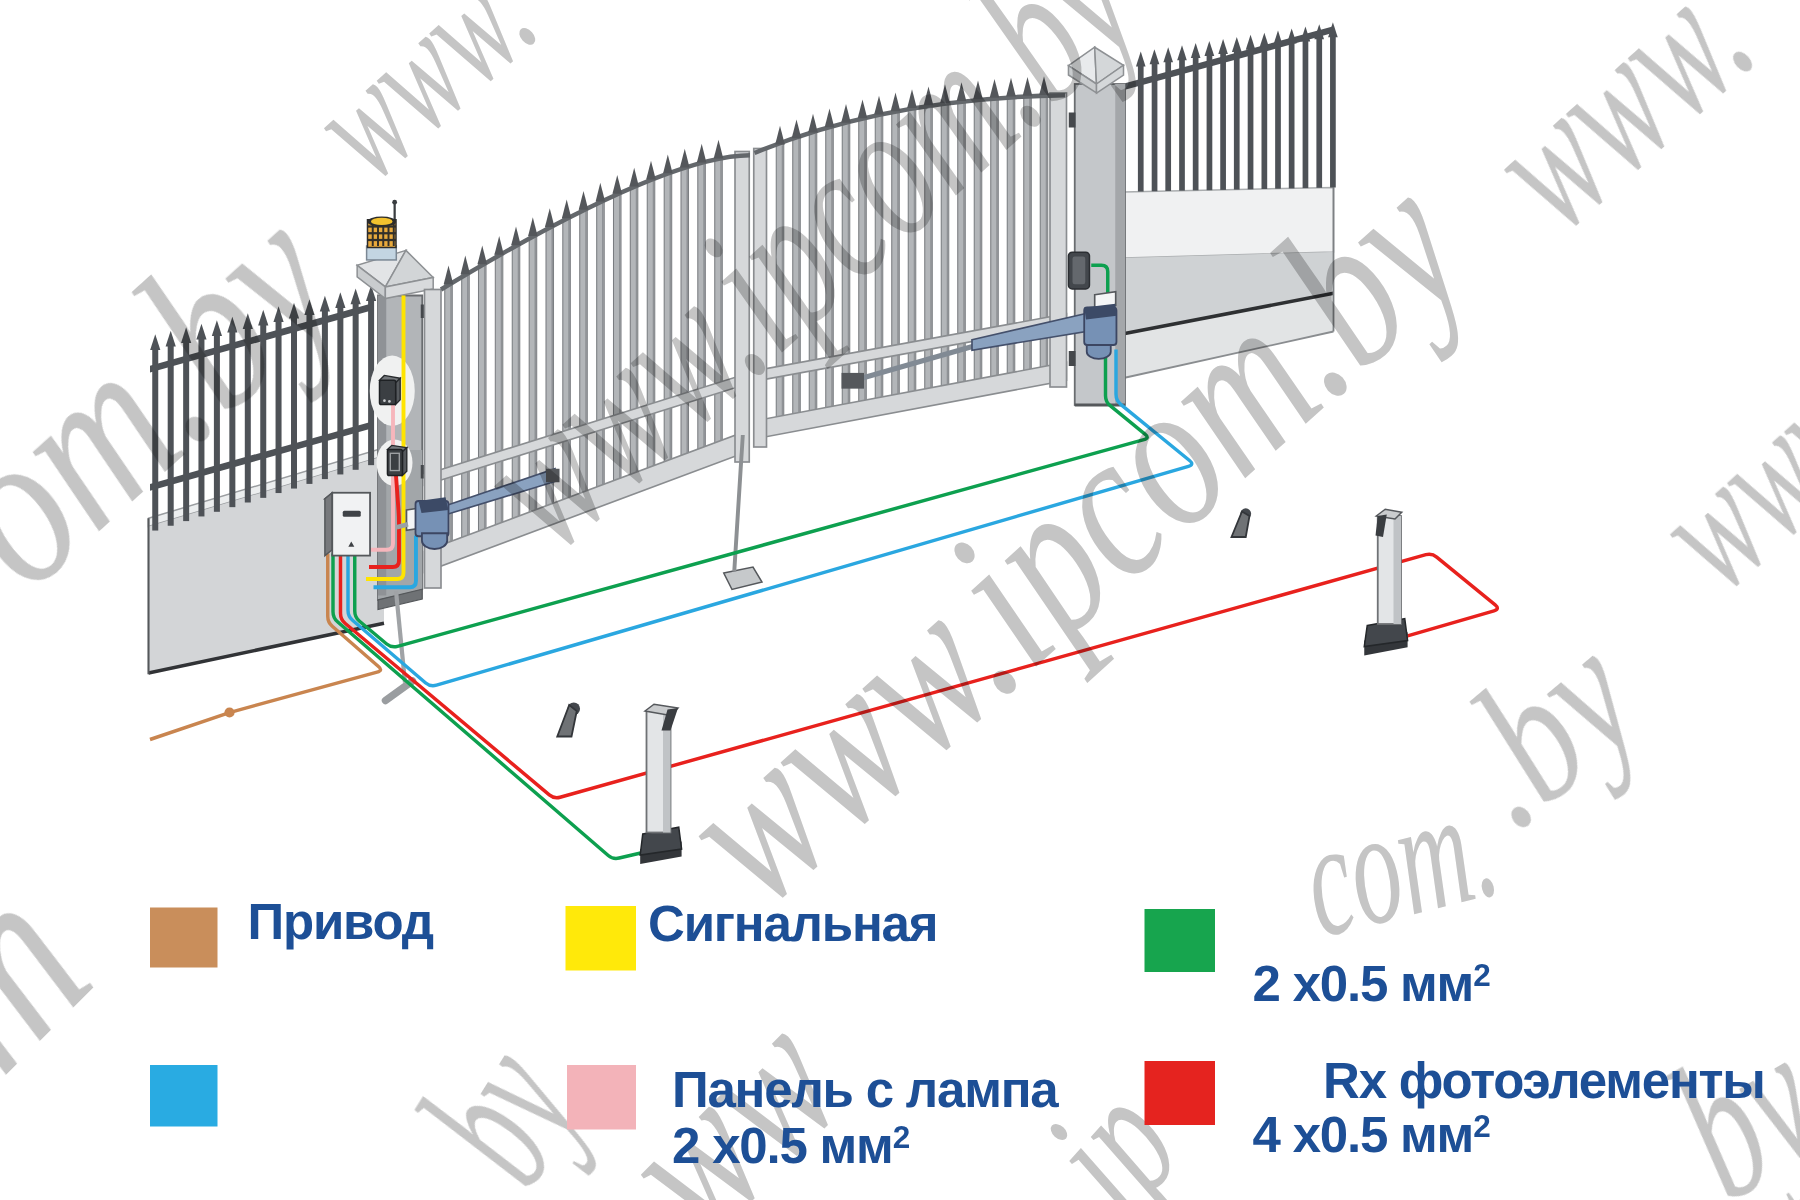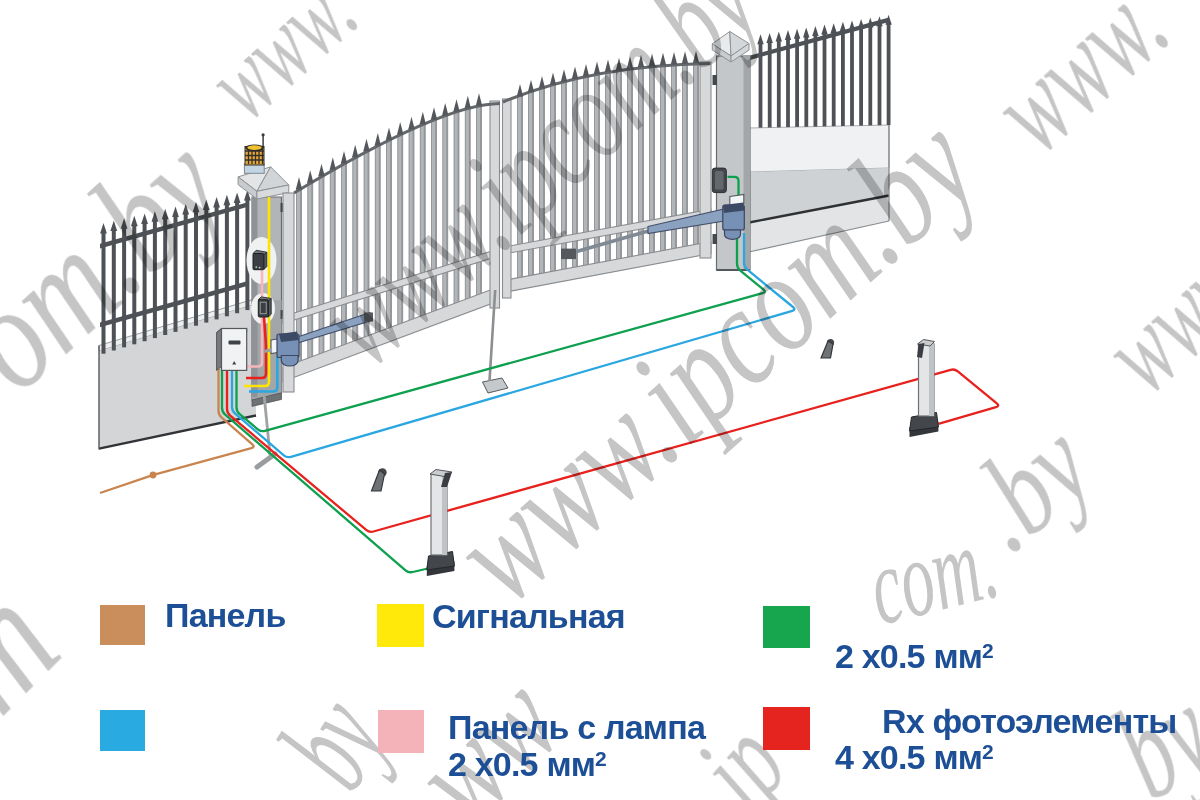--- a/index.html
+++ b/index.html
@@ -307,20 +307,20 @@
 <text transform="translate(470,830) rotate(-45) scale(0.75,1)" font-size="138">ww</text>
 <text transform="translate(-45,765) rotate(-45) scale(0.78,1)" font-size="165">om</text>
 </g>
 </svg>
 <div style="position:absolute;left:100px;top:604.5px;width:45px;height:40.5px;background:#c98e5b"></div>
 <div style="position:absolute;left:377px;top:603.8px;width:47px;height:43.7px;background:#ffe90a"></div>
 <div style="position:absolute;left:762.5px;top:606px;width:47px;height:42px;background:#17a54e"></div>
 <div style="position:absolute;left:100px;top:710px;width:45px;height:41px;background:#29abe2"></div>
 <div style="position:absolute;left:378px;top:710px;width:46px;height:42.5px;background:#f3b3b9"></div>
 <div style="position:absolute;left:762.5px;top:707px;width:47px;height:43px;background:#e5231f"></div>
-<div class="lt" style="left:165px;top:595.7px">Панель</div>
+<div class="lt" style="left:165px;top:595.7px">Привод</div>
 <div class="lt" style="left:432px;top:597.3px">Сигнальная</div>
 <div class="lt" style="left:835px;top:636.5px">2 х0.5 мм<sup>2</sup></div>
 <div class="lt" style="left:448px;top:707.7px">Панель с лампа</div>
 <div class="lt" style="left:448px;top:745.3px">2 х0.5 мм<sup>2</sup></div>
 <div class="lt" style="left:882px;top:701.5px">Rx фотоэлементы</div>
 <div class="lt" style="left:835px;top:738.2px">4 х0.5 мм<sup>2</sup></div>
 </div>
 
 </body></html>

